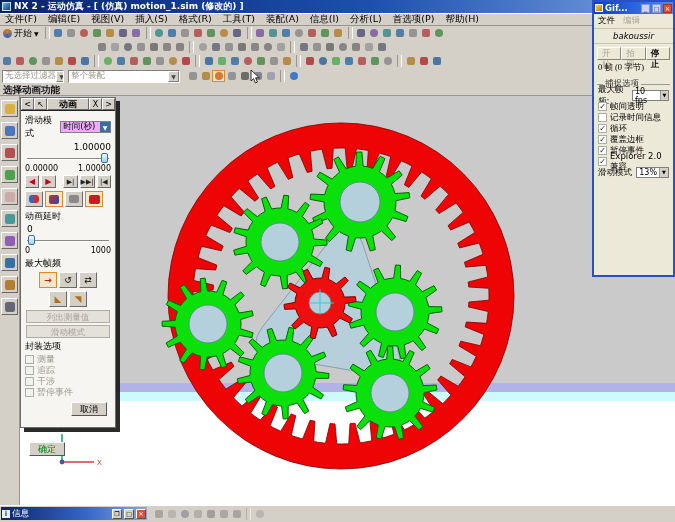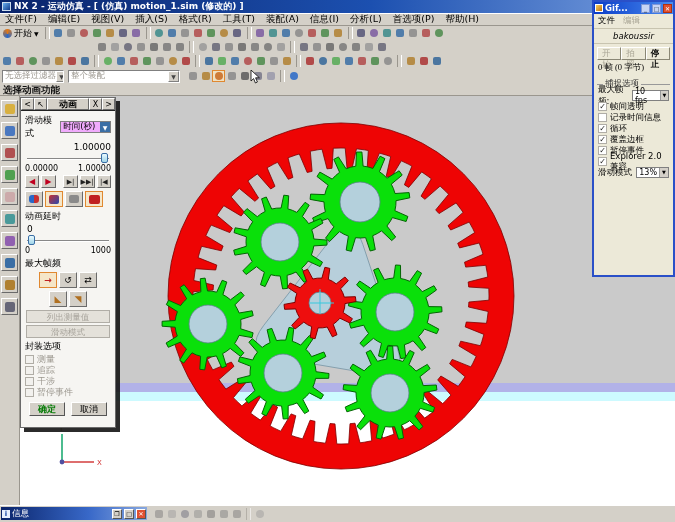--- a/index.html
+++ b/index.html
@@ -72,21 +72,21 @@
   .ibtn { width:18px; height:16px; background:#d4d0c8; border:1px solid; border-color:#fff #6a6a6a #6a6a6a #fff;
     display:flex; align-items:center; justify-content:center; font-size:9px; }
   .ibtn.sel { border:1px solid #e08830; background:#f5e6c8; }
   .dlabel { font-size:9px; margin:2px 0 1px 0; }
   .wbtn { display:block; width:84px; height:13px; margin:2px auto; background:#e4e1da; border:1px solid #b0ada6;
     color:#a8a49c; font-size:8.5px; text-align:center; line-height:12px; overflow:hidden; white-space:nowrap;}
   .chkrow { display:flex; align-items:center; gap:3px; height:11px; color:#9a968e; }
   .chkbox { width:9px; height:9px; background:#f2f1ee; border:1px solid #b0ada6; font-size:8px; line-height:8px; text-align:center; color:#222; flex:0 0 auto;}
   .okrow { display:flex; justify-content:center; gap:6px; margin-top:4px; }
   .okbtn,.cancelbtn { height:14px; background:#d4d0c8; border:1px solid; border-color:#fff #555 #555 #fff; font-size:9px; padding:0 8px; line-height:12px; }
-  .okbtn { color:#0a7d0a; font-weight:bold; }
+  .okbtn { color:#0a7d0a; font-weight:normal;margin-top:40px; }
 
   
   #gif { position:absolute; left:592px; top:0; width:83px; height:277px; background:#ece9d8;
     border:2px solid #2a50c8; font-size:8.5px; }
   .gtitle { height:12px; background:linear-gradient(90deg,#0a3cc8,#4a8cf0); color:#fff; font-weight:bold;
     display:flex; align-items:center; gap:2px; padding:0 1px; font-size:8.5px; }
   .gtitle .gico { width:8px; height:8px; background:linear-gradient(135deg,#f8d060,#c07010); border:1px solid #fff; flex:0 0 auto;}
   .gtitle .sp { flex:1; }
   .gwbtn { width:9px; height:9px; font-size:6px; line-height:8px; text-align:center; background:#c8d4f4; border:1px solid #8098d8; color:#234; flex:0 0 auto;}
   .gwbtn.close { background:#e05030; color:#fff; border-color:#b03010; font-weight:bold; }

